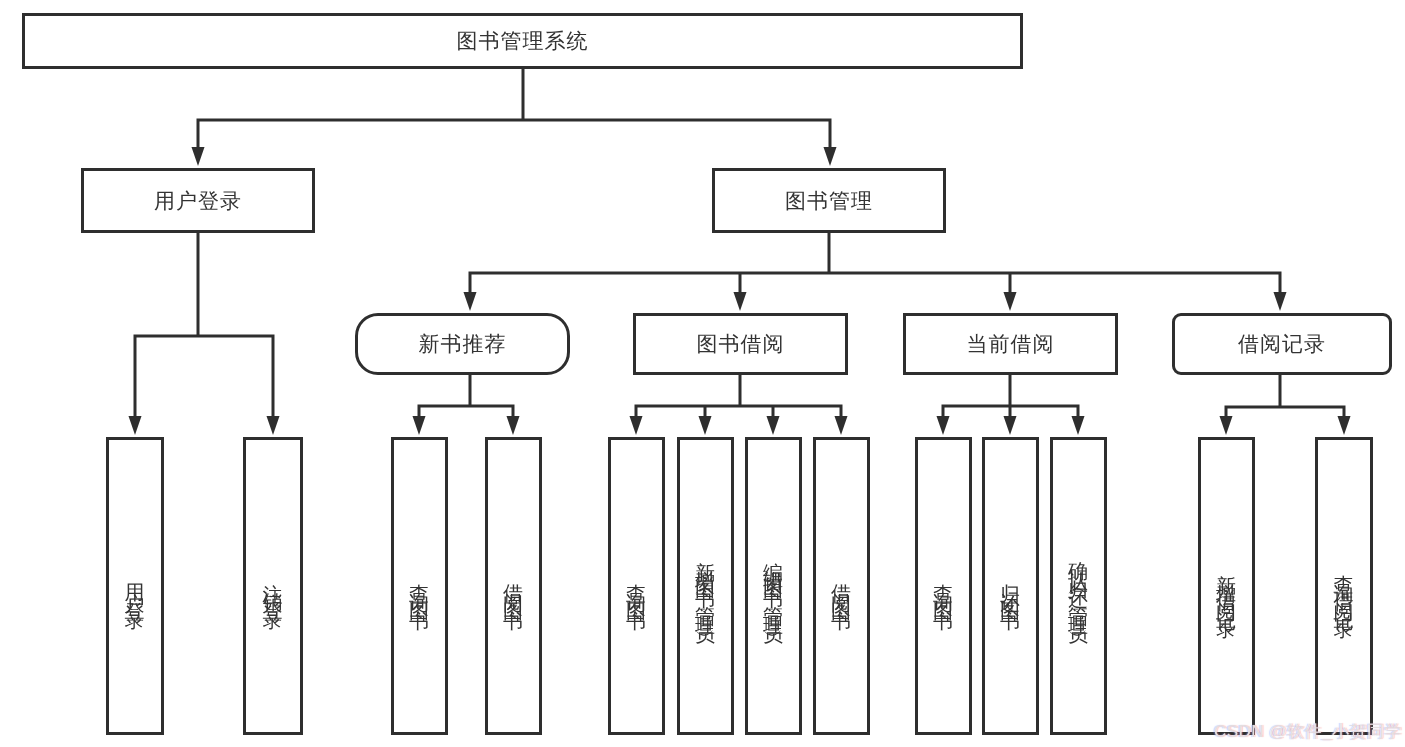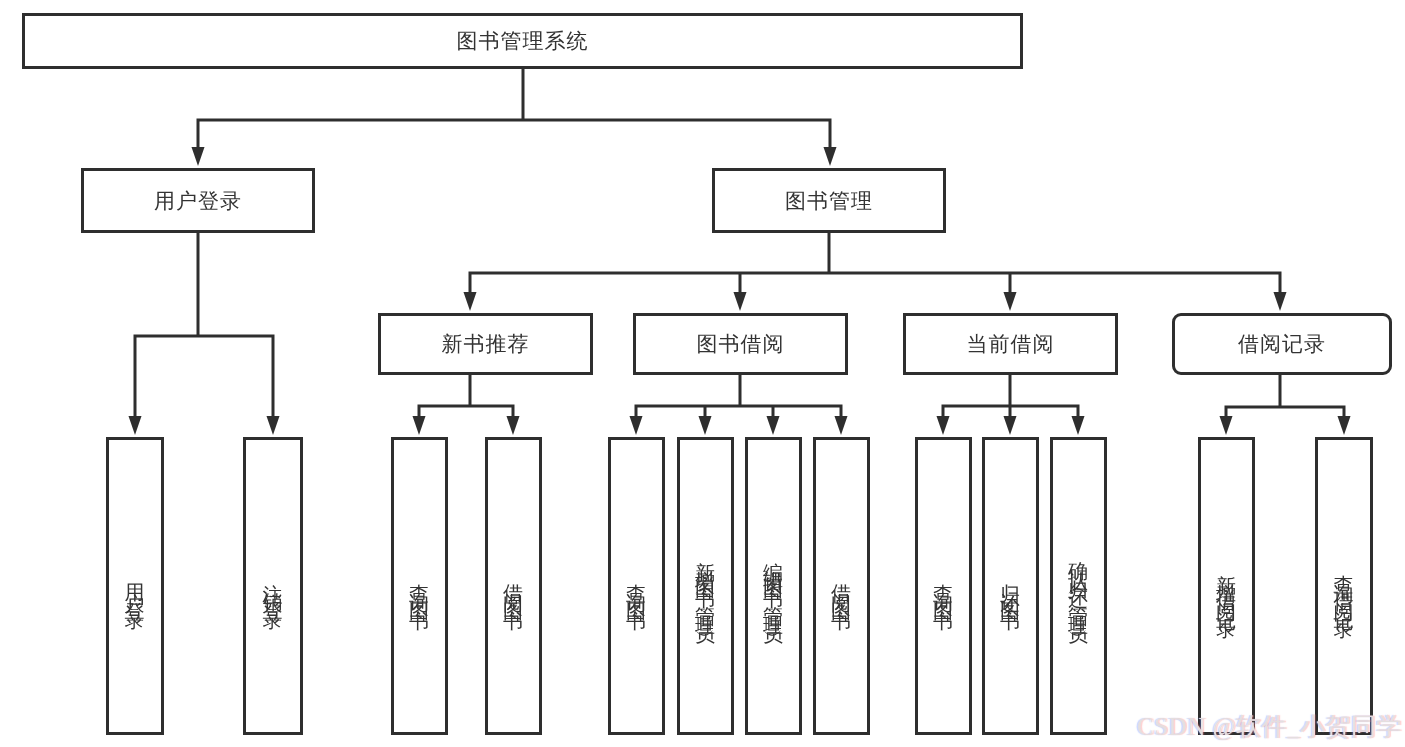--- a/index.html
+++ b/index.html
@@ -7,21 +7,20 @@
     padding: 0;
     background: #ffffff;
     font-family: "Liberation Sans", "DejaVu Sans", sans-serif;
   }
   .stage {
     position: relative;
     width: 1405px;
     height: 747px;
     background: #ffffff;
     overflow: hidden;
-    font-family: Liberation Serif, serif;
   }
   #connector-svg {
     position: absolute;
     left: 0; top: 0;
     width: 1405px; height: 747px;
     z-index: 1;
   }
   .node {
     position: absolute;
     box-sizing: border-box;
@@ -45,21 +44,21 @@
     line-height: 1;
     letter-spacing: 9px;
     white-space: nowrap;
     color: #333333;
   }
   .watermark {
     position: absolute;
     right: 3px;
     bottom: 4px;
     z-index: 3;
-    font-size: 25px;
+    font-size: 17px;
     letter-spacing: 0.5px;
     color: rgba(228, 223, 223, 0.96);
     text-shadow: 1.5px 0 1px rgba(255, 120, 120, 0.35),
                  -1.5px 0 1px rgba(110, 140, 255, 0.35),
                  0 0 1px rgba(255, 255, 255, 0.85);
     white-space: nowrap;
   }
 </style>
 </head>
 <body>
@@ -101,21 +100,21 @@
     <span>图书管理系统</span>
   </div>
 
   <div class="node h-label" style="left:81px; top:168px; width:234px; height:65px;">
     <span>用户登录</span>
   </div>
   <div class="node h-label" style="left:712px; top:168px; width:234px; height:65px;text-align:right;">
     <span>图书管理</span>
   </div>
 
-  <div class="node h-label" style="left:378px; top:313px; width:215px; height:62px;">
+  <div class="node h-label" style="left:355px; top:313px; width:215px; height:62px;border-radius:23px;">
     <span>新书推荐</span>
   </div>
   <div class="node h-label" style="left:633px; top:313px; width:215px; height:62px;">
     <span>图书借阅</span>
   </div>
   <div class="node h-label" style="left:903px; top:313px; width:215px; height:62px;">
     <span>当前借阅</span>
   </div>
   <div class="node h-label" style="left:1172px; top:313px; width:220px; height:62px;border-radius:9px;">
     <span>借阅记录</span>

